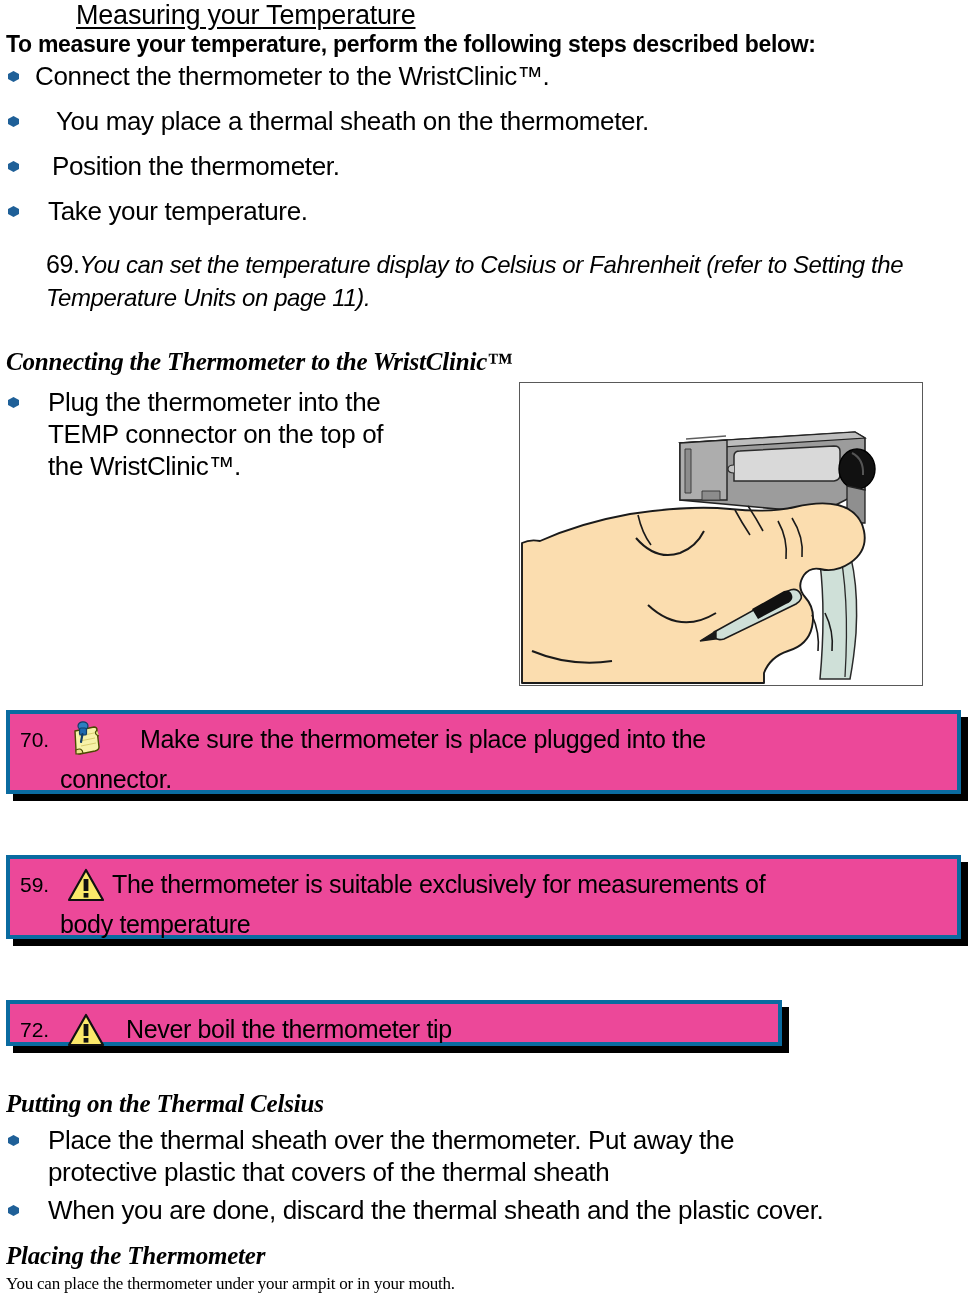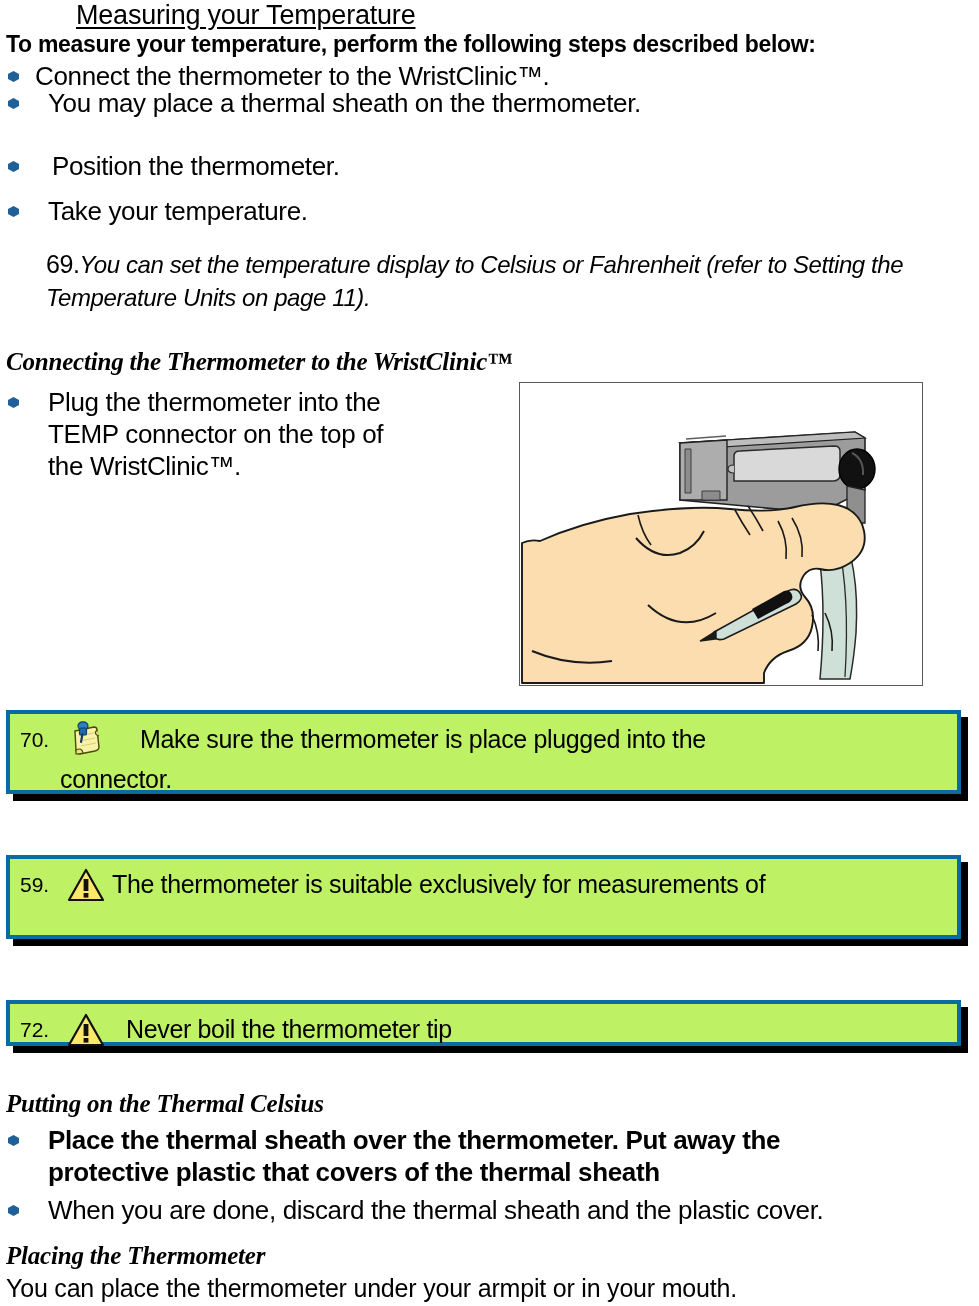--- a/index.html
+++ b/index.html
@@ -106,21 +106,21 @@
     box-sizing: border-box;
     overflow: hidden;
   }
   .illustration svg { display: block; }
 
   
   .callout {
     position: absolute;
     left: 6px;
     box-sizing: border-box;
-    background: #bef264;
+    background: #ec4899;
     border: 4px solid #0A6BA0;
     box-shadow: 7px 7px 0 0 #000000;
     display: block;
     padding: 6px 10px 8px 10px;
   }
   .callout-line {
     display: flex;
     align-items: flex-start;
   }
   .callout-num {
@@ -151,40 +151,40 @@
     font-size: 25px;
     font-family: "Liberation Sans", sans-serif;
     line-height: 38px;
     letter-spacing: -0.35px;
     padding-left: 40px;
   }
 
   
   .plain-line {
     position: absolute;
-    font-size: 25px;
-    font-family: Liberation Sans, sans-serif;
+    font-size: 17px;
+    font-family: Liberation Serif, serif;
     font-stretch: condensed;
     letter-spacing: -0.2px;
     white-space: nowrap;
   }
 </style>
 </head>
 <body>
 
 <div class="page-title">Measuring your Temperature</div>
 
 <div class="intro-line">To measure your temperature, perform the following steps described below:</div>
 
 <div class="bullet-row" style="left:8px; top:60px; width:960px;">
   <span class="bullet-mark"></span>
   <span class="bullet-text" style="margin-left:16px;">Connect the thermometer to the WristClinic™.</span>
 </div>
 
-<div class="bullet-row" style="left:8px; top:87px; width:960px;">
+<div class="bullet-row" style="left:8px; top:105px; width:960px;gap:8px;">
   <span class="bullet-mark"></span>
   <span class="bullet-text" style="margin-left:29px;">You may place a thermal sheath on the thermometer.</span>
 </div>
 
 <div class="bullet-row" style="left:8px; top:150px; width:960px;">
   <span class="bullet-mark"></span>
   <span class="bullet-text" style="margin-left:33px;">Position the thermometer.</span>
 </div>
 
 <div class="bullet-row" style="left:8px; top:195px; width:960px;">
@@ -284,39 +284,40 @@
     <span class="callout-num">59.</span>
     <span class="callout-icon">
       <svg width="38" height="36" viewBox="0 0 38 36" xmlns="http://www.w3.org/2000/svg">
         <path d="M19 3 L36 33 L2 33 Z" fill="#FAE86A" stroke="#111111" stroke-width="2.2" stroke-linejoin="round"></path>
         <rect x="16.6" y="12" width="4.8" height="12" fill="#111111"></rect>
         <rect x="16.6" y="26" width="4.8" height="4.6" fill="#111111"></rect>
       </svg>
     </span>
     <span class="callout-text">The thermometer is suitable exclusively for measurements of</span>
   </div>
-</div>
-
-<div class="callout" style="top:1000px; width:955px; height:46px;">
+  <div class="callout-wrap">body temperature</div>
+</div>
+
+<div class="callout" style="top:1000px; width:776px; height:46px;">
   <div class="callout-line">
     <span class="callout-num">72.</span>
     <span class="callout-icon">
       <svg width="38" height="36" viewBox="0 0 38 36" xmlns="http://www.w3.org/2000/svg">
         <path d="M19 3 L36 33 L2 33 Z" fill="#FAE86A" stroke="#111111" stroke-width="2.2" stroke-linejoin="round"></path>
         <rect x="16.6" y="12" width="4.8" height="12" fill="#111111"></rect>
         <rect x="16.6" y="26" width="4.8" height="4.6" fill="#111111"></rect>
       </svg>
     </span>
     <span class="callout-text" style="padding-left:14px;">Never boil the thermometer tip</span>
   </div>
 </div>
 
 <div class="section-heading" style="left:6px; top:1090px;">Putting on the Thermal Celsius</div>
 
-<div class="bullet-row" style="left:8px; top:1124px; width:960px;font-weight:bold;">
+<div class="bullet-row" style="left:8px; top:1124px; width:960px;">
   <span class="bullet-mark"></span>
   <span class="bullet-text" style="margin-left:29px;">Place the thermal sheath over the thermometer. Put away the
 protective plastic that covers of the thermal sheath</span>
 </div>
 
 <div class="bullet-row" style="left:8px; top:1194px; width:970px;">
   <span class="bullet-mark"></span>
   <span class="bullet-text" style="margin-left:29px;">When you are done, discard the thermal sheath and the plastic cover.</span>
 </div>
 

